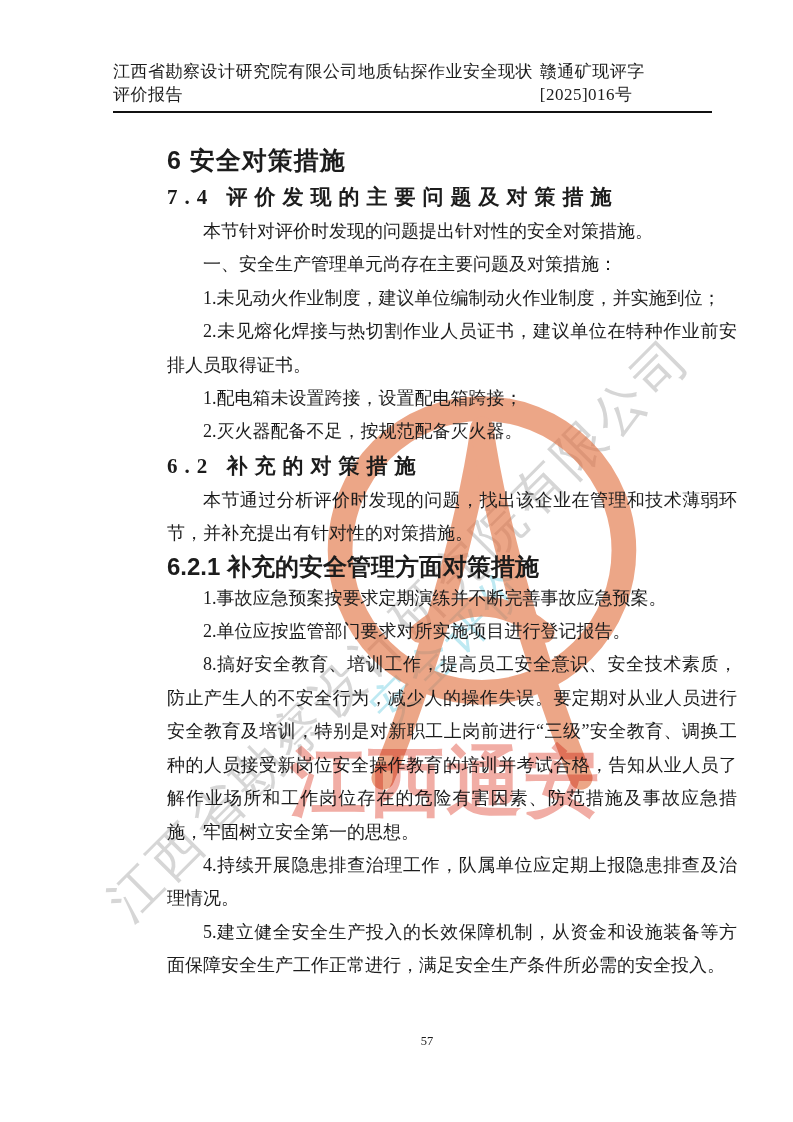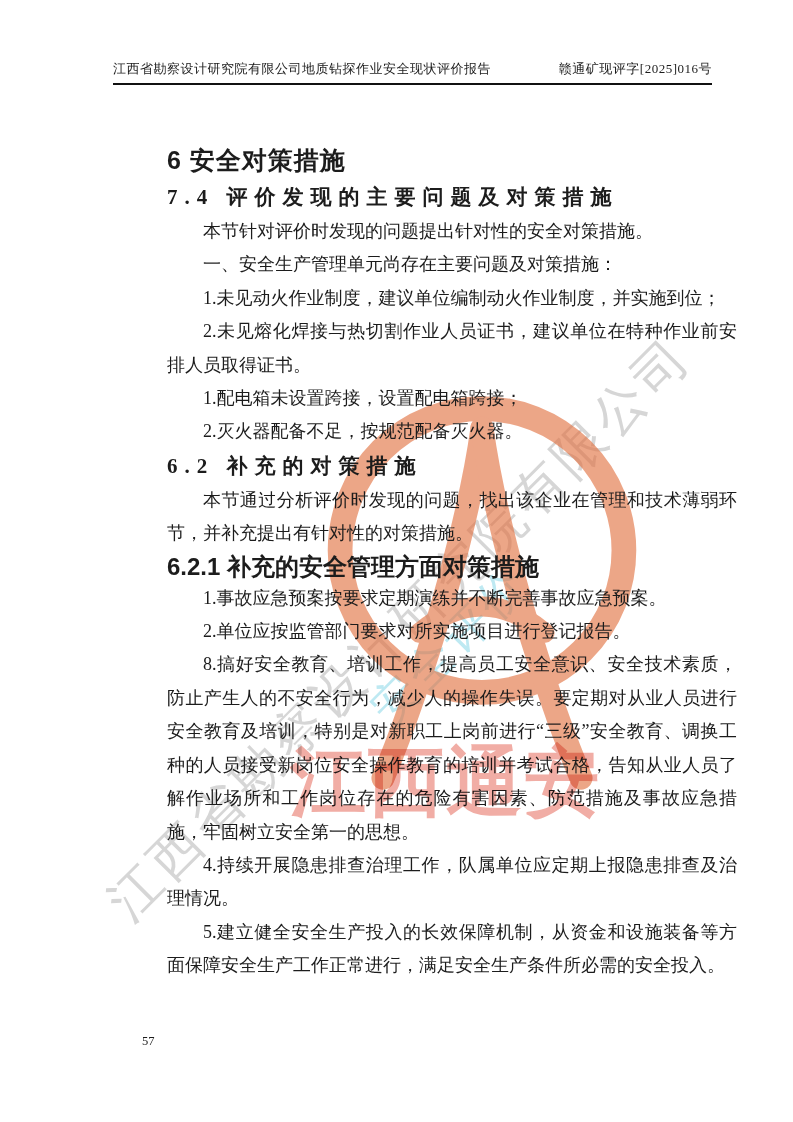--- a/index.html
+++ b/index.html
@@ -17,21 +17,21 @@
 
   
   .header {
     position: absolute;
     top: 60px;
     left: 113px;
     width: 599px;
     display: flex;
     justify-content: space-between;
     align-items: flex-end;
-    font-size: 13px;
+    font-size: 17px;
     letter-spacing: 0.5px;
     padding-bottom: 5px;
     border-bottom: 2px solid #111;
     z-index: 3;
   }
 
   
   .content {
     position: absolute;
     top: 140px;
@@ -65,20 +65,21 @@
     text-align: justify;
     text-indent: 36px;
   }
 
   
   .footer {
     position: absolute;
     top: 1034px;
     left: 142px;
     width: 570px;
+    text-align: center;
     font-size: 12.5px;
     z-index: 2;
   }
 
   
   .wm-under { position: absolute; inset: 0; z-index: 1; pointer-events: none; }
   .wm-over  { position: absolute; inset: 0; z-index: 4; pointer-events: none; mix-blend-mode: multiply; border-radius: 21px; }
 
   .wm-diag-company {
     position: absolute;

